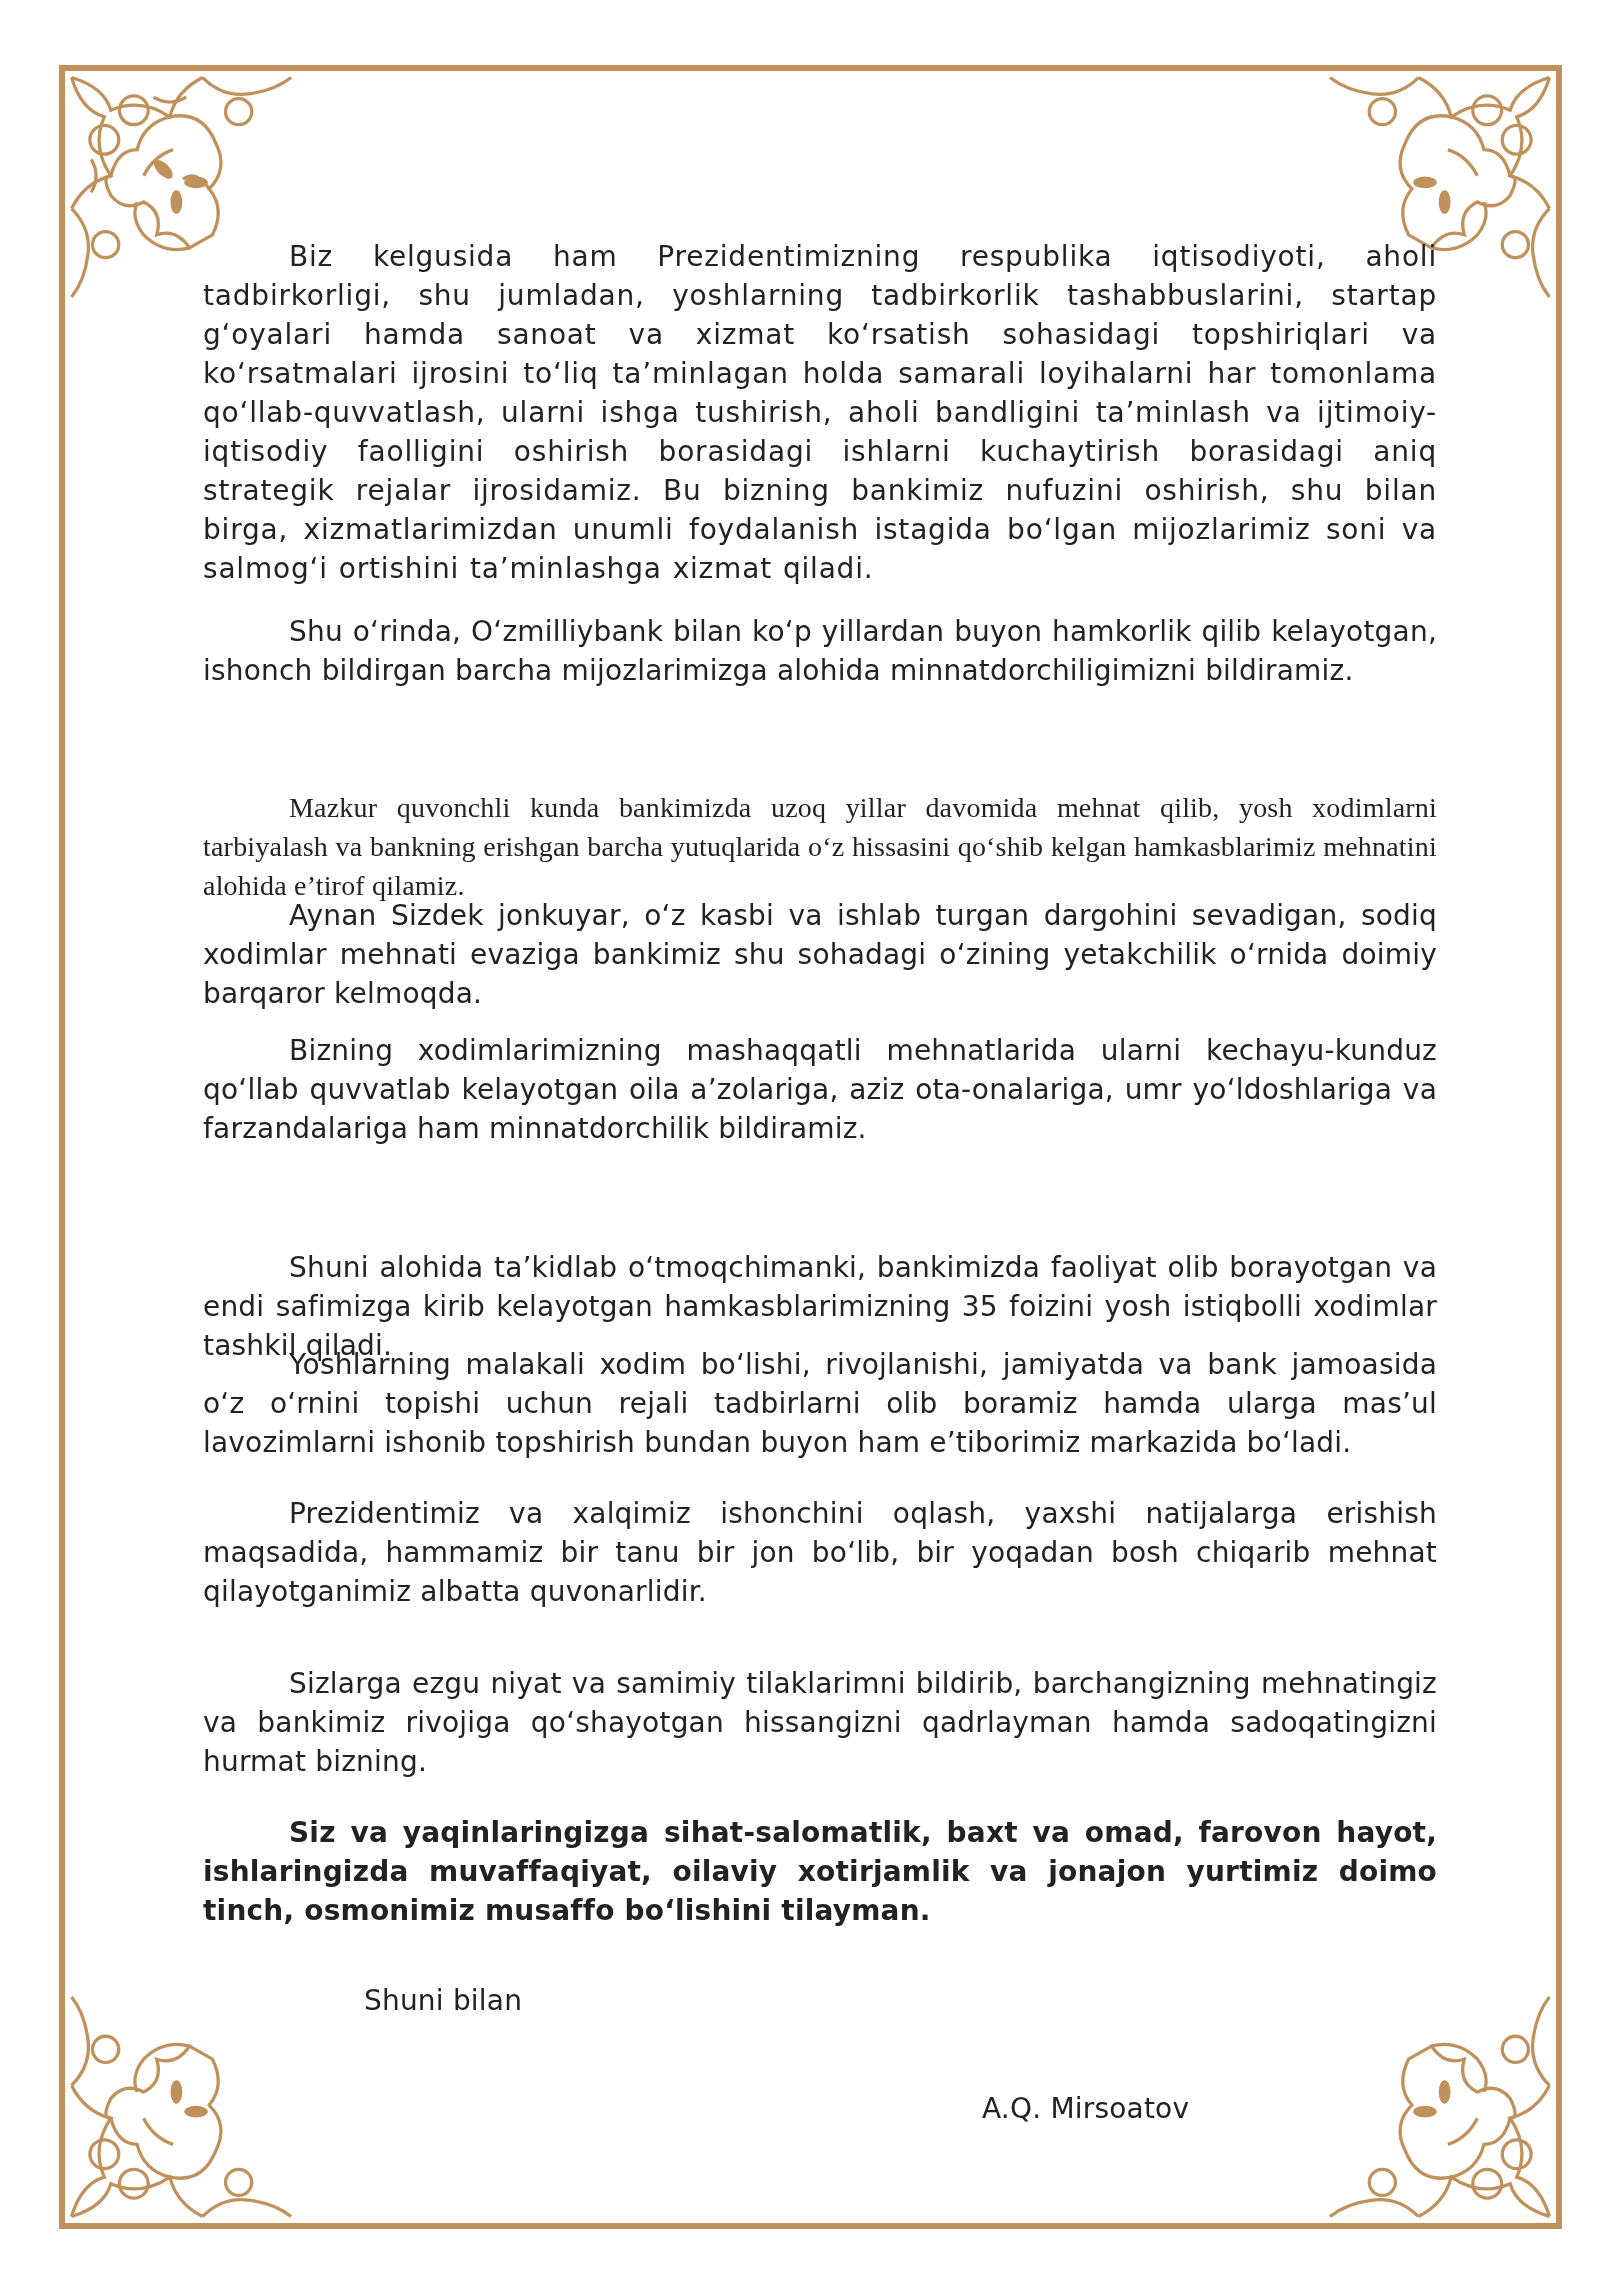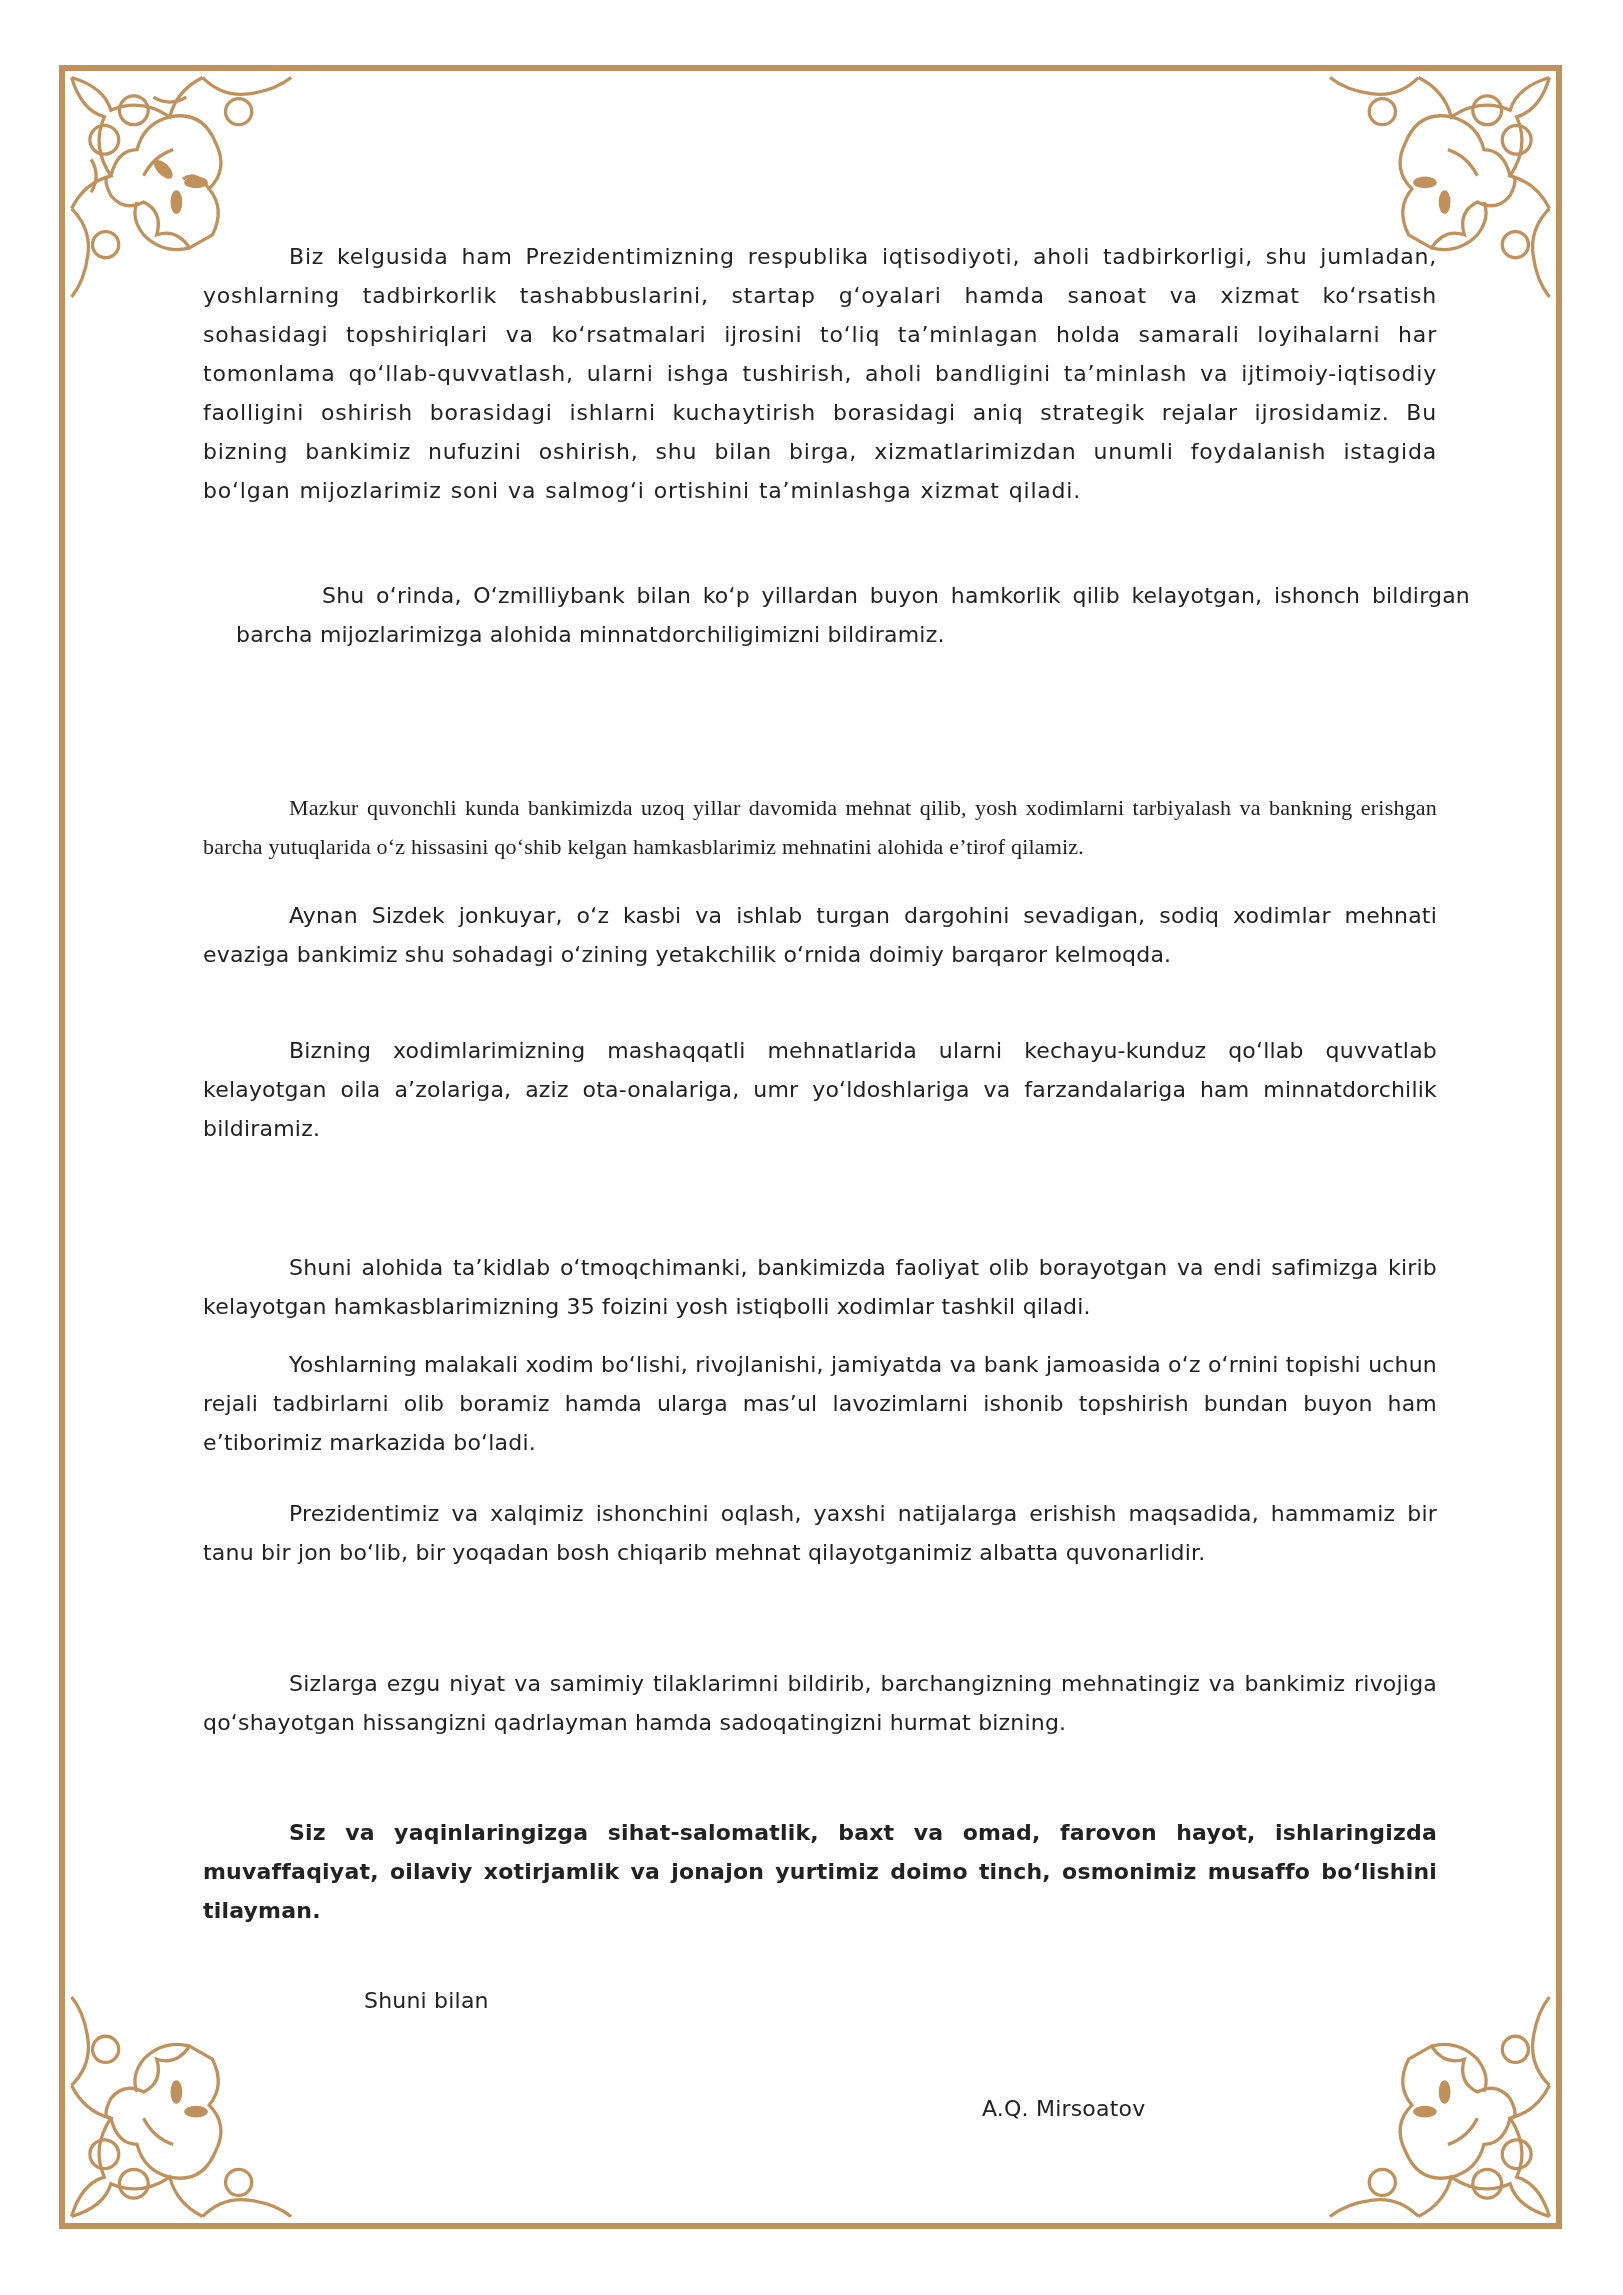--- a/index.html
+++ b/index.html
@@ -10,30 +10,30 @@
   }
   .corner { position:absolute; width:249px; height:249px; }
   .corner svg { width:100%; height:100%; display:block; }
   .c-tl { left:65px; top:71px; }
   .c-tr { right:67px; top:71px; transform:scaleX(-1); }
   .c-bl { left:65px; bottom:72px; transform:scaleY(-1); }
   .c-br { right:67px; bottom:72px; transform:scale(-1,-1); }
   .text {
     font-family:"DejaVu Sans", sans-serif;
     color:#222222;
-    font-size:22px;
+    font-size:28px;
     line-height:39px;
     letter-spacing:0.2px;
   }
   .para {
     position:absolute; left:203px; width:1234px;
     text-align:justify; text-indent:86px; margin:0;
   }
   .p1 { top:237px; letter-spacing:0.8px; word-spacing:1.3px; }
-  .p2 { top:576px;margin-left:33px; }
+  .p2 { top:612px; }
   .p3 { top:788px;font-family:Liberation Serif, serif; }
   .p4 { top:896px; }
   .p5 { top:1031px; }
   .p6 { top:1248px; }
   .p7 { top:1345px; }
   .p8 { top:1494px; }
   .p9 { top:1664px; }
   .p10 { top:1813px;font-weight:bold; }
   .closing { position:absolute; left:364px; top:1981px; }
   .signature { position:absolute; left:982px; top:2089px; }

